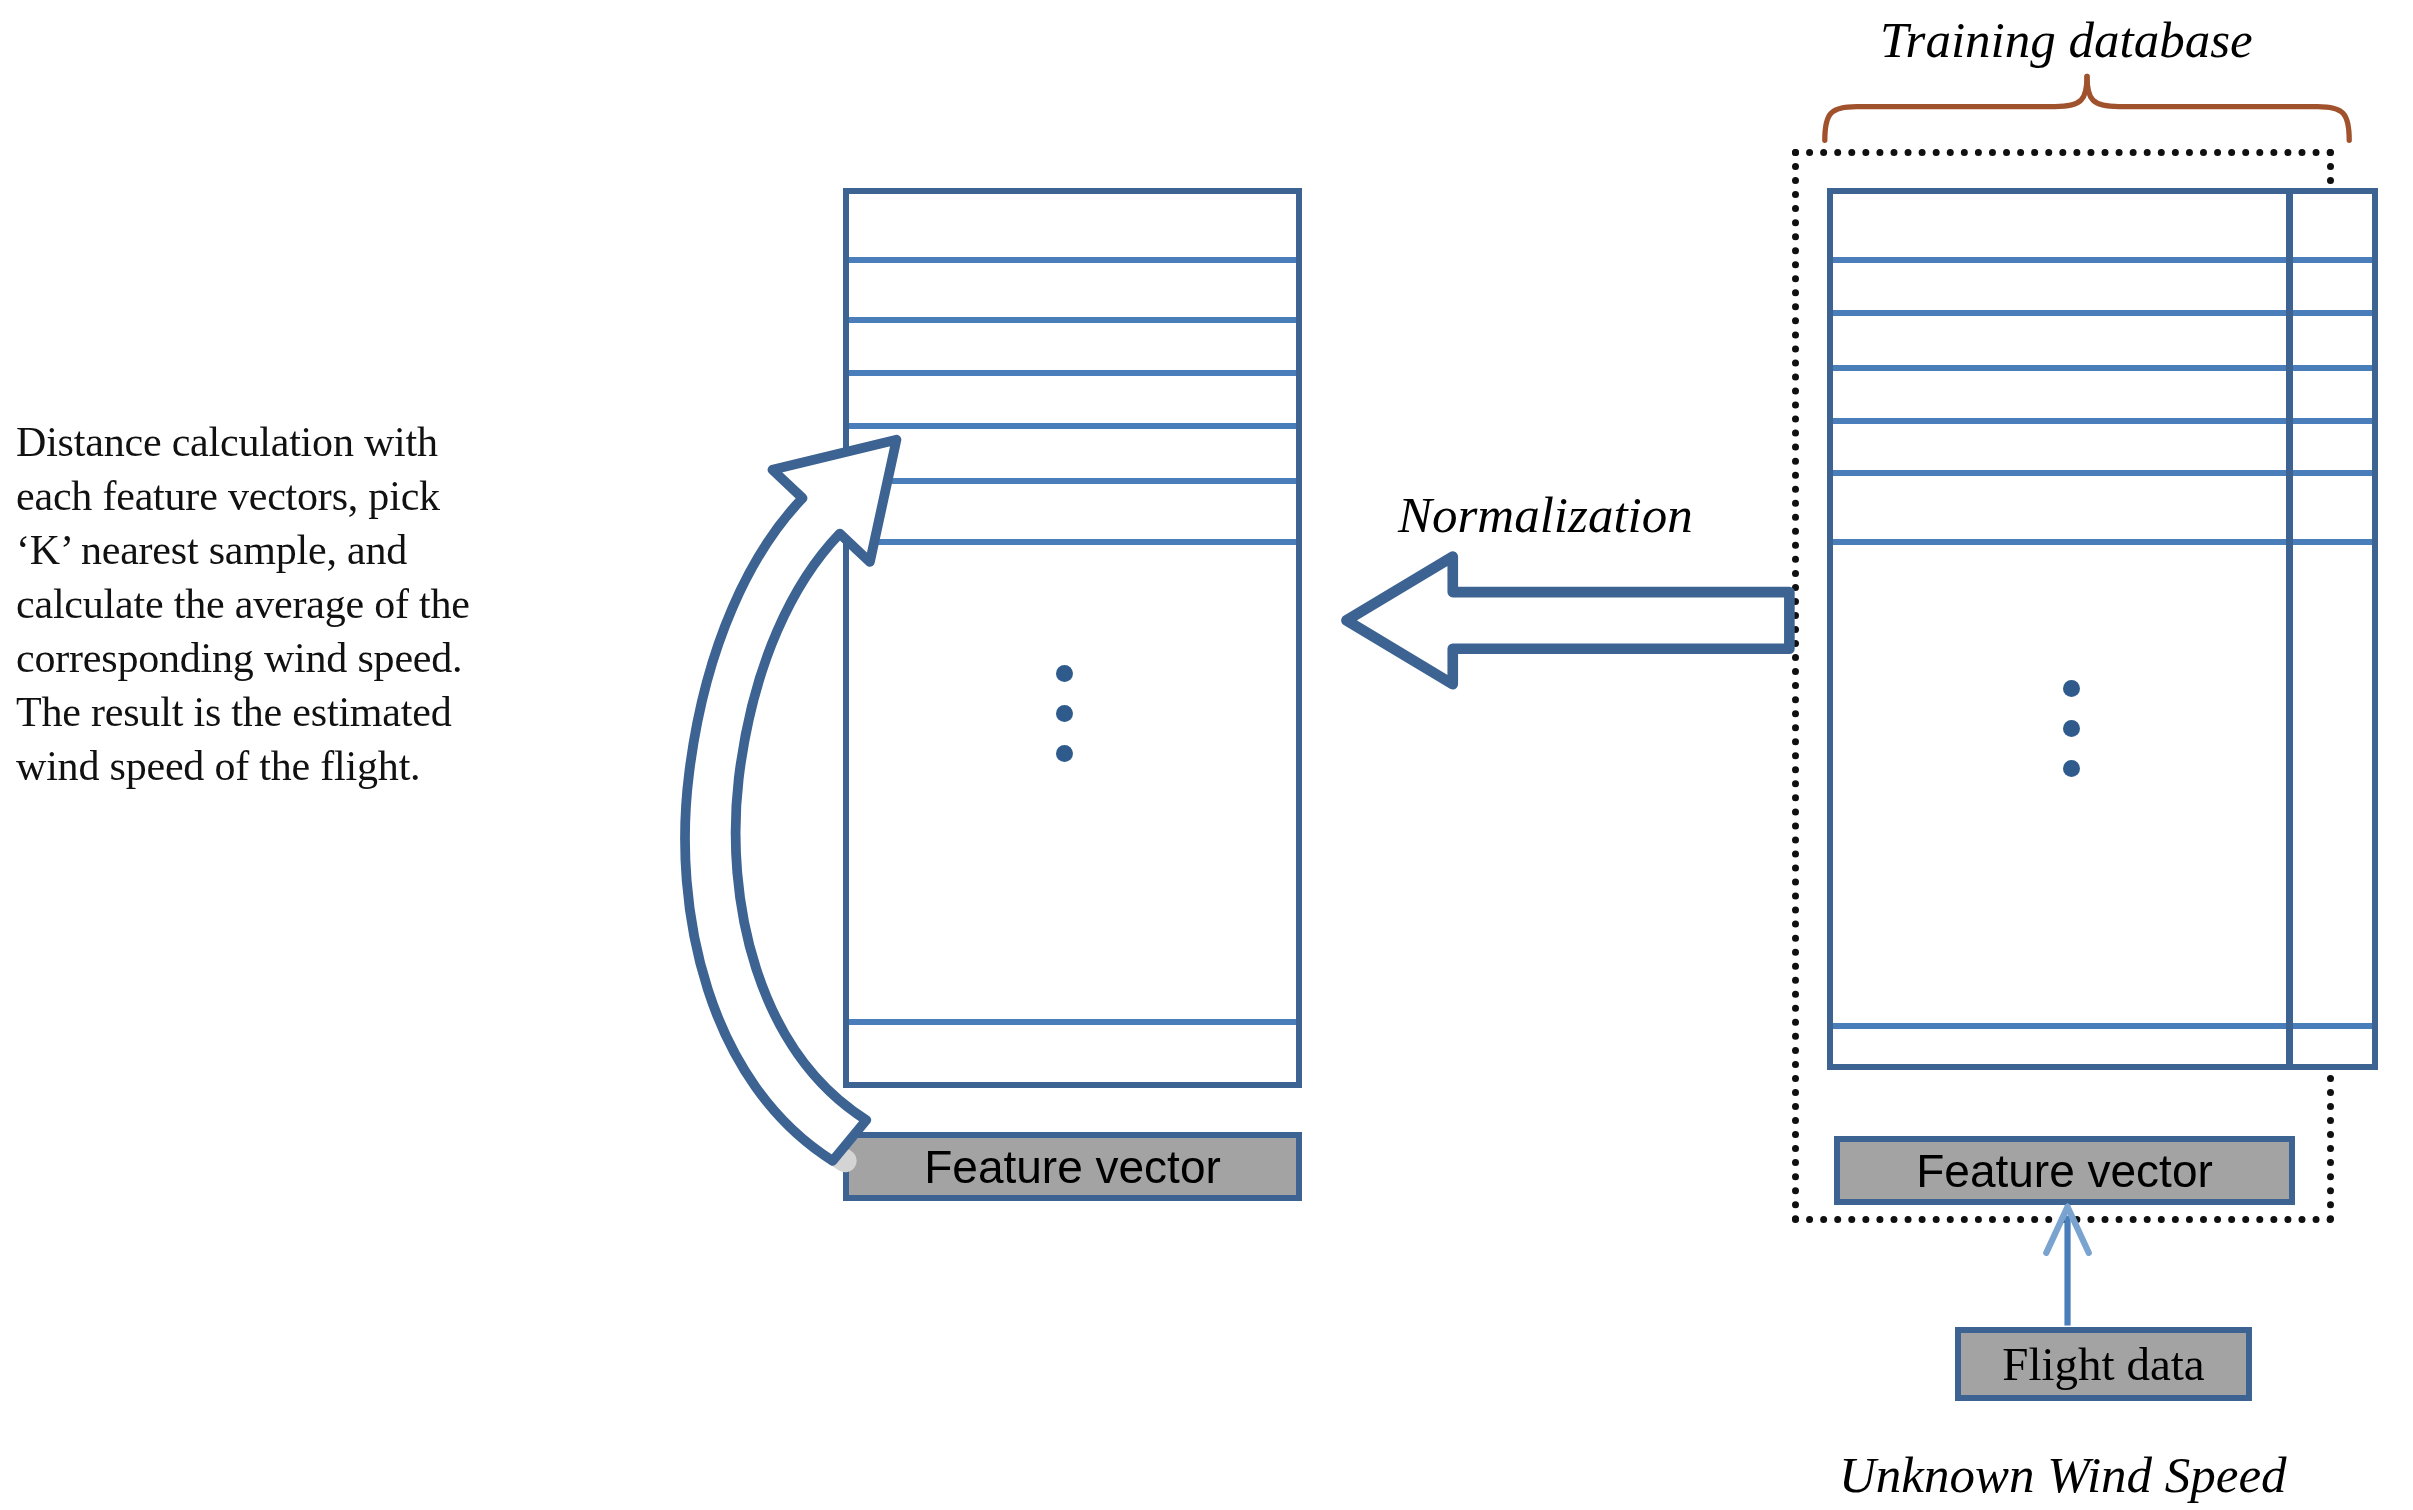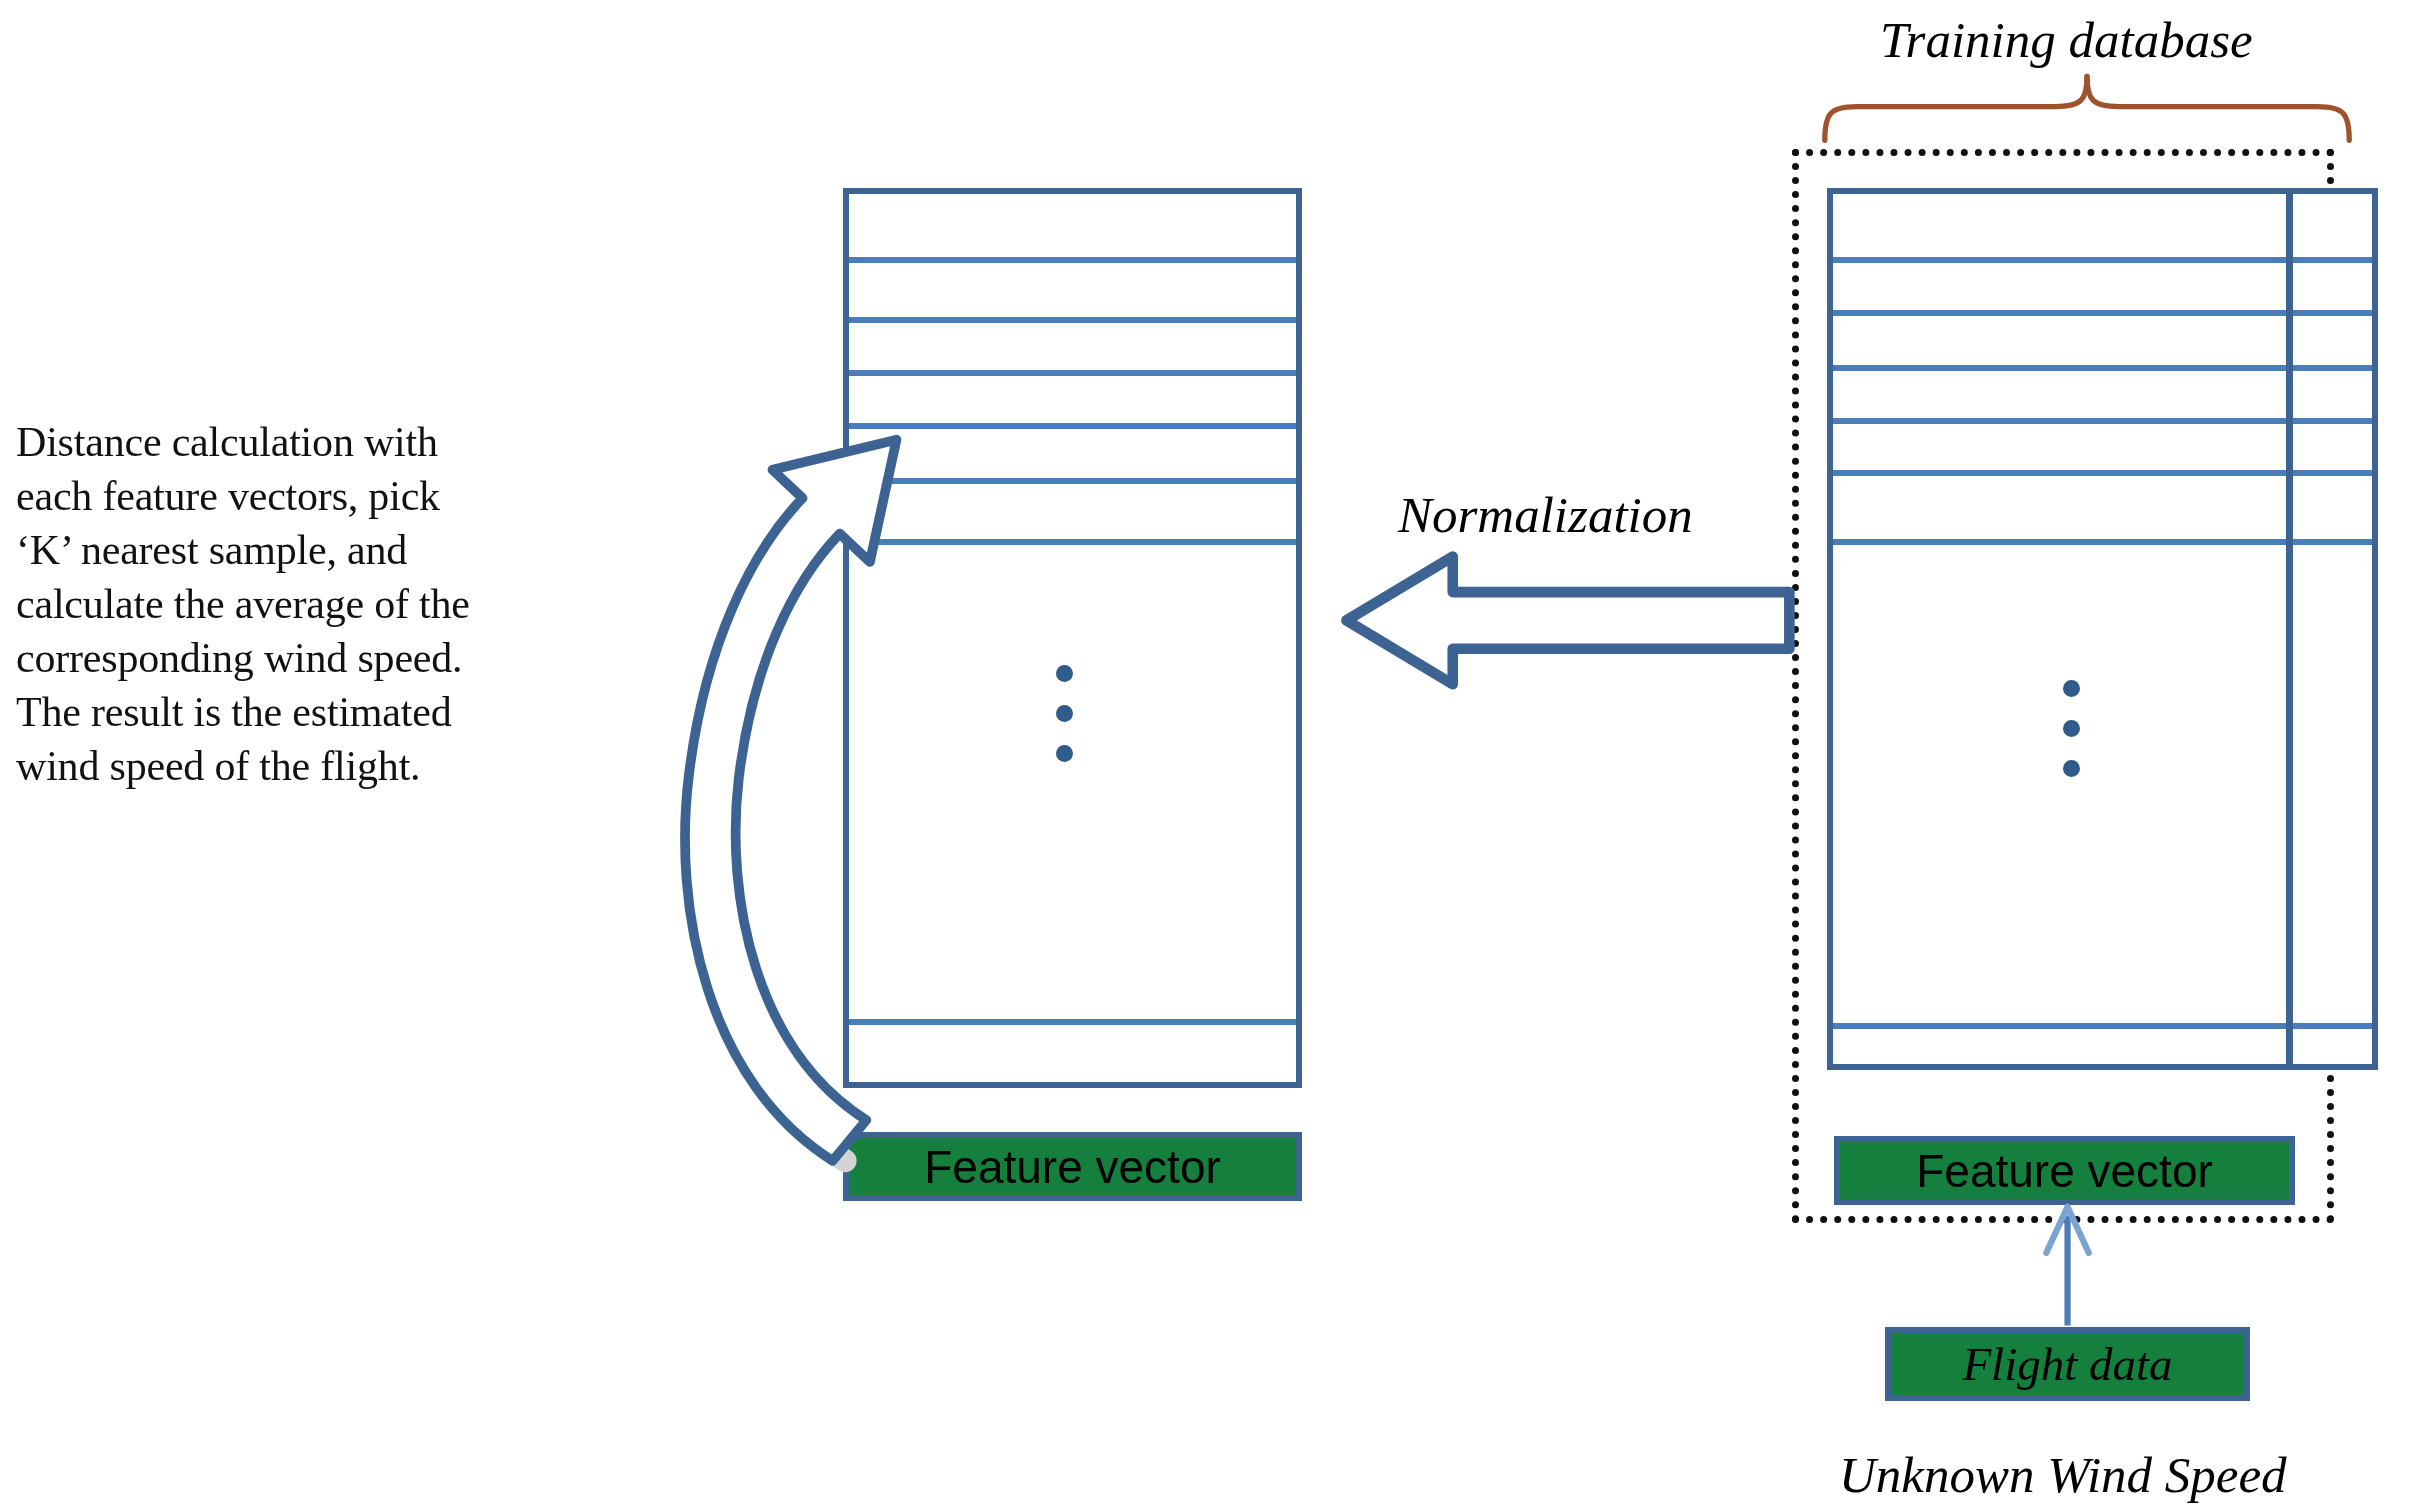--- a/index.html
+++ b/index.html
@@ -66,21 +66,21 @@
     height: 17px;
     border-radius: 50%;
     background: #2e5b8c;
   }
 
   
   .caption-box {
     position: absolute;
     box-sizing: border-box;
     border: 6.2px solid #3c6391;
-    background: #15803d;
+    background: #a3a3a3;
     display: flex;
     align-items: center;
     justify-content: center;
     color: #000000;
   }
   .caption-box.sans {
     font-family: "Liberation Sans", "DejaVu Sans", sans-serif;
     font-size: 46px;
   }
   .caption-box.serif {
@@ -175,21 +175,21 @@
   <div class="dots" style="left:2063px; top:680px;">
     <i></i>
     <i></i>
     <i></i>
   </div>
 
   <div class="caption-box sans" id="right-caption" style="left:1834px; top:1136px; width:461px; height:69px;">
     <span>Feature vector</span>
   </div>
 
-  <div class="caption-box serif" id="flight-data-box" style="left:1885px; top:1327px; width:365px; height:74px;font-style:italic;">
+  <div class="caption-box serif" id="flight-data-box" style="left:1955px; top:1327px; width:297px; height:74px;">
     <span>Flight data</span>
   </div>
 
   <div class="plain-label" id="unknown-ws-label">Unknown Wind Speed</div>
 
   <svg id="vector-overlay" viewBox="0 0 2724 1705">
 
     <g fill="none" stroke="#a0522d" stroke-width="6" stroke-linecap="round">
       <path d="M 2060 158
                C 2060 128, 2066 120, 2096 120

